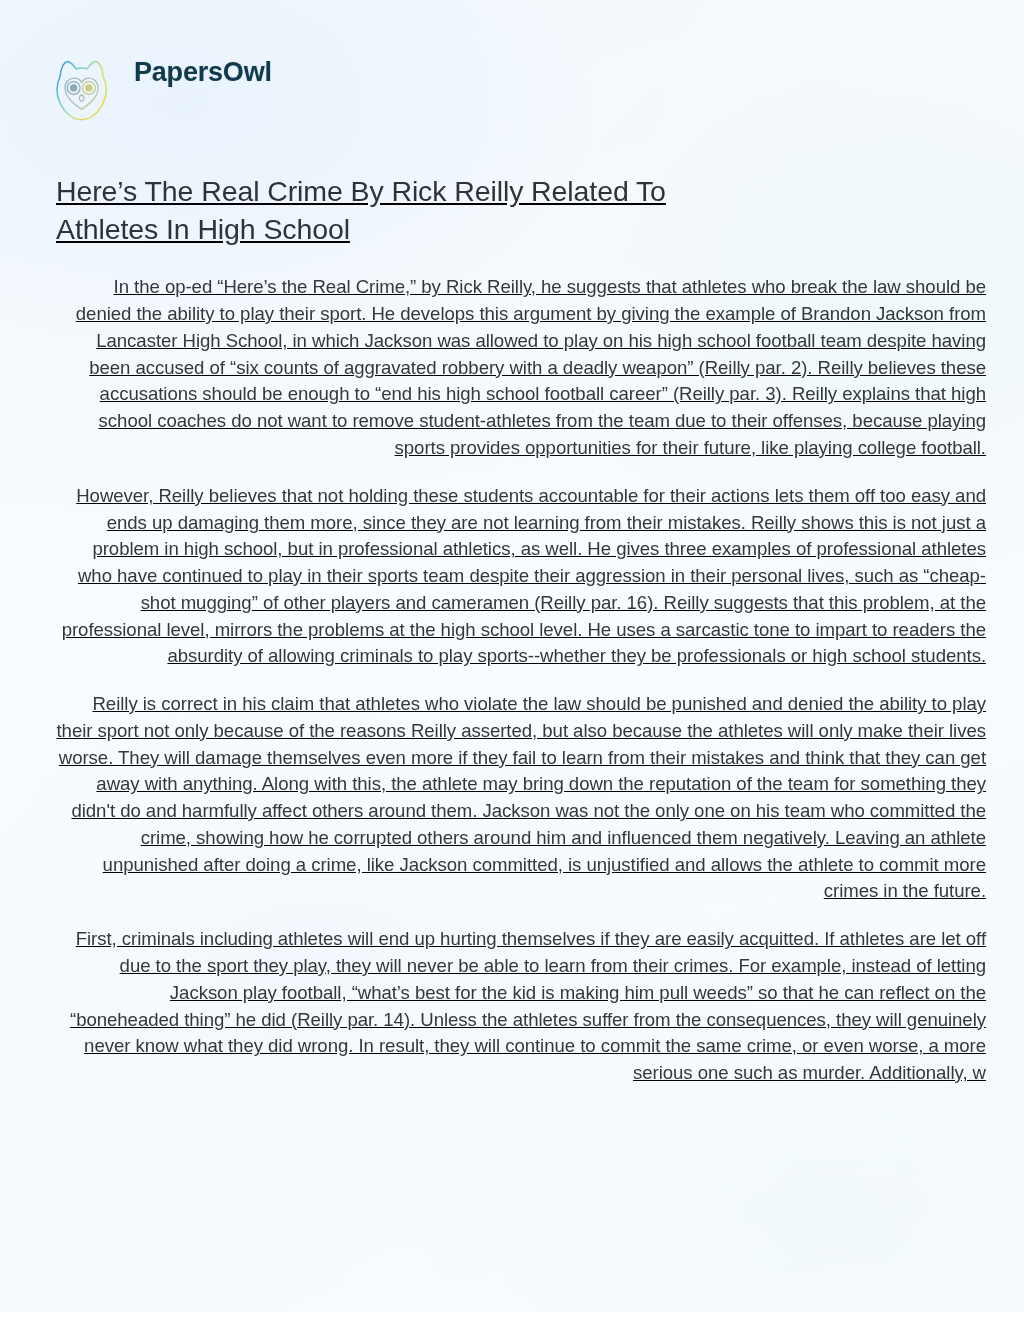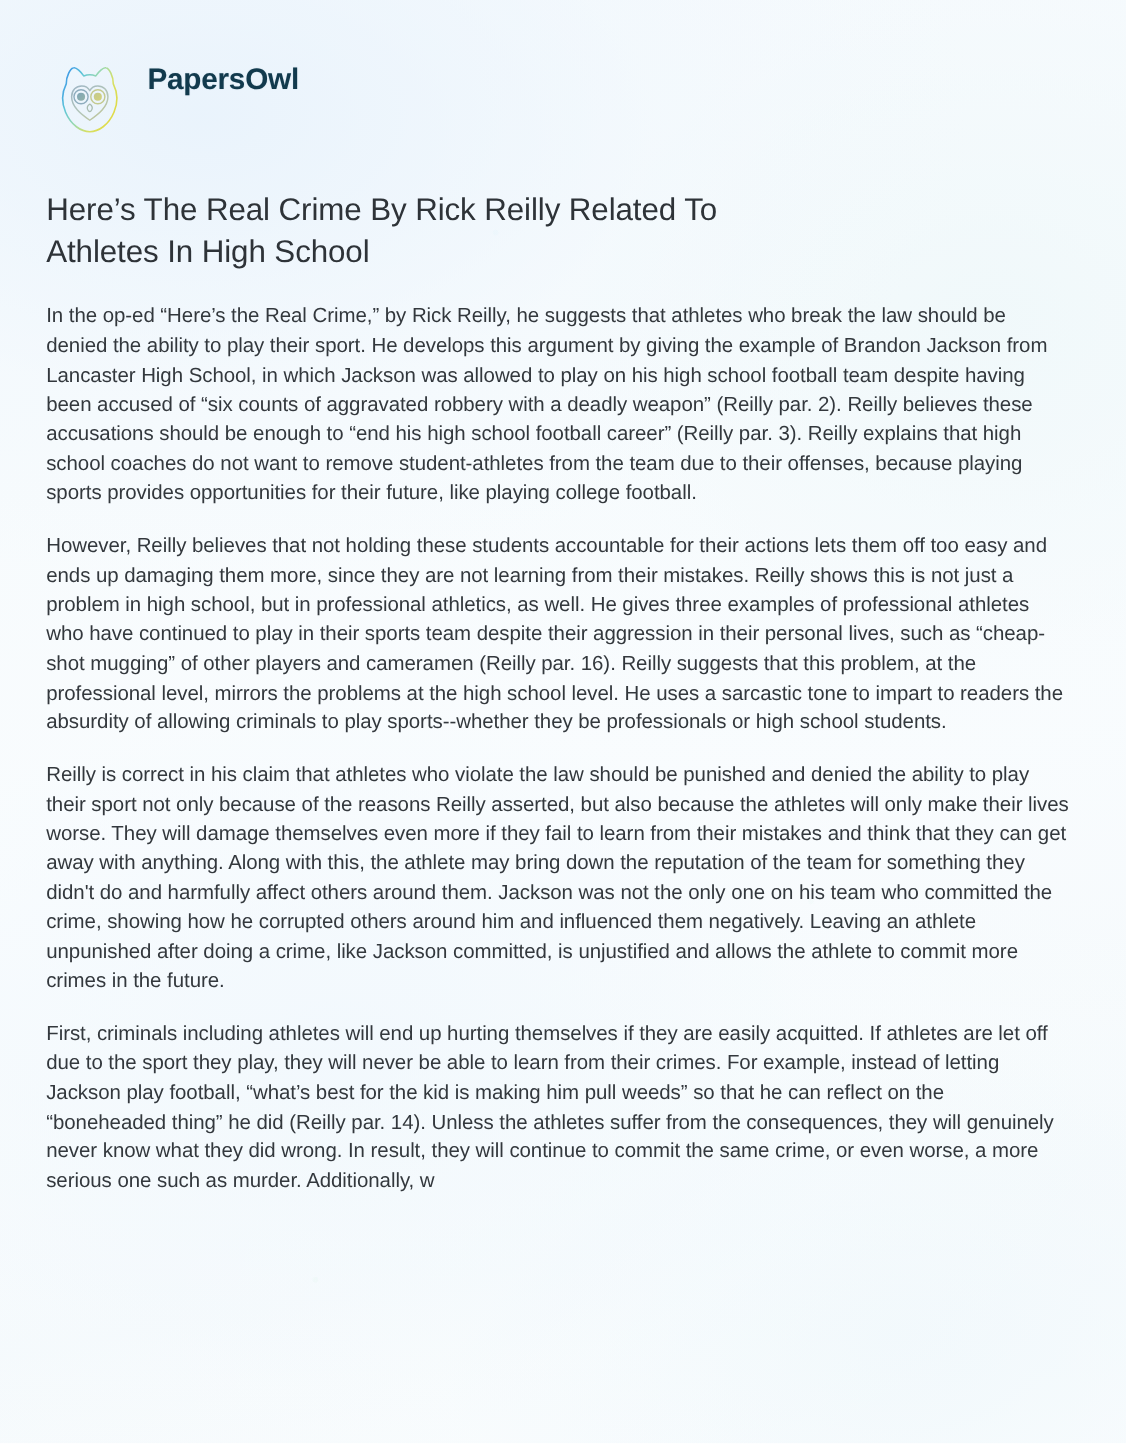--- a/index.html
+++ b/index.html
@@ -85,40 +85,41 @@
     color: #b9cfdd;
     word-break: break-word;
     max-width: 800px;
     margin: 0;
     letter-spacing: .1px;
   }
 
   
   .article {
     position: absolute;
-    left: 42px;
+    left: 56px;
     top: 172px;
     width: 930px;
+    text-decoration: underline;
   }
   .article-title {
     font-size: 28.5px;
     font-weight: normal;
     color: #2e3338;
     line-height: 1.34;
     margin: 0 0 26px 0;
     max-width: 700px;
     letter-spacing: -0.1px;
   }
   .article-body p {
     font-size: 18.6px;
     line-height: 1.44;
     color: #33383d;
     margin: 0 0 21px 0;
     letter-spacing: -0.05px;
-    text-align: left;
+    text-align: right;
   }
   .article-body p:last-child { margin-bottom: 15px; }
 </style>
 </head>
 <body>
 
 <div class="page">
   <div class="noise-layer"></div>
 
   <div class="header">

